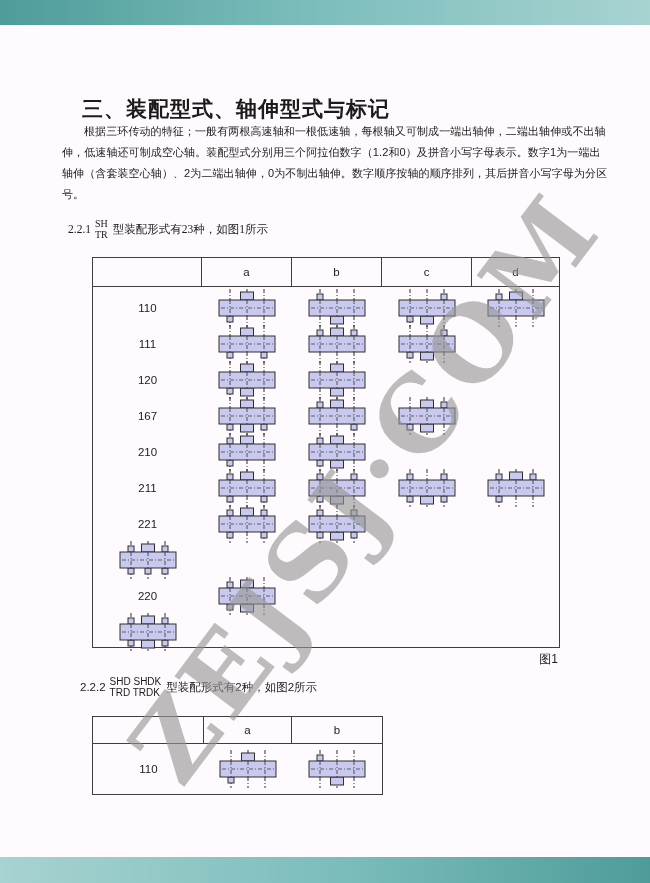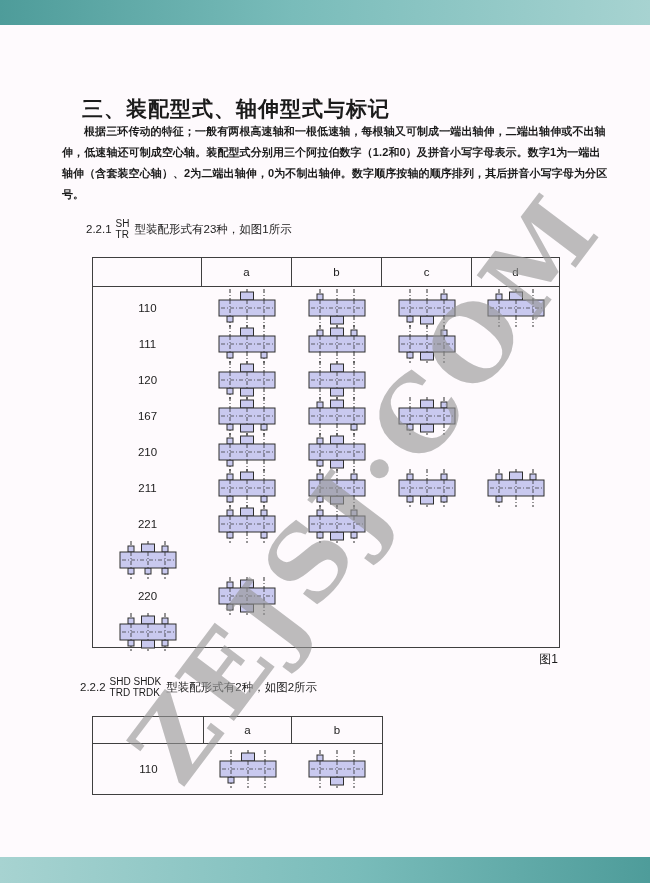--- a/index.html
+++ b/index.html
@@ -9,25 +9,25 @@
     font-family:"Liberation Sans",sans-serif;
     --line:#3f3f3f;
     --teal-a:#4e9c9a;--teal-b:#79bcba;--teal-c:#a7d3d1;
   }
   .bar{position:absolute;left:0;width:650px;z-index:2;
     background:linear-gradient(90deg,var(--teal-a) 0%,var(--teal-b) 45%,var(--teal-c) 100%);}
   .bar.top{top:0;height:25px;}
   .bar.bottom{bottom:0;height:26px;background:linear-gradient(90deg,var(--teal-c) 0%,var(--teal-b) 55%,var(--teal-a) 100%);}
   .title{position:absolute;left:82px;top:95px;font-size:21px;font-weight:700;letter-spacing:1px;}
   .intro{position:absolute;left:62px;top:121px;width:540px;font-size:11px;line-height:21px;letter-spacing:0.1px;}
-  .intro div{white-space:nowrap;font-weight:bold;}
+  .intro div{white-space:nowrap;}
   .intro div.indent{padding-left:22px;}
   .secline{position:absolute;display:flex;align-items:center;font-size:11.5px;white-space:nowrap;}
   .secline .stack{display:inline-flex;flex-direction:column;margin:0 5px 0 4px;font-size:10px;line-height:11px;text-align:left;}
-  #sec1{left:86px;top:218px;}
+  #sec1{left:68px;top:218px;font-family:Liberation Serif, serif;}
   #sec2{left:80px;top:676px;justify-content:space-between;}
   .tbl{position:absolute;border:1.5px solid var(--line);background:transparent;box-sizing:border-box;}
   #tbl1{left:92px;top:257px;width:468px;height:391px;--cols:109px 90px 90px 90px 1fr;}
   #tbl2{left:92px;top:716px;width:291px;height:79px;--cols:111px 88px 1fr;}
   .thead{display:grid;grid-template-columns:var(--cols);border-bottom:1px solid var(--line);}
   #tbl1 .thead{height:28px;}
   #tbl2 .thead{height:26px;}
   .thead>div{display:flex;align-items:center;justify-content:center;font-size:11.5px;border-right:1px solid var(--line);}
   .thead>div:last-child{border-right:none;}
   .trow{display:grid;grid-template-columns:var(--cols);}

